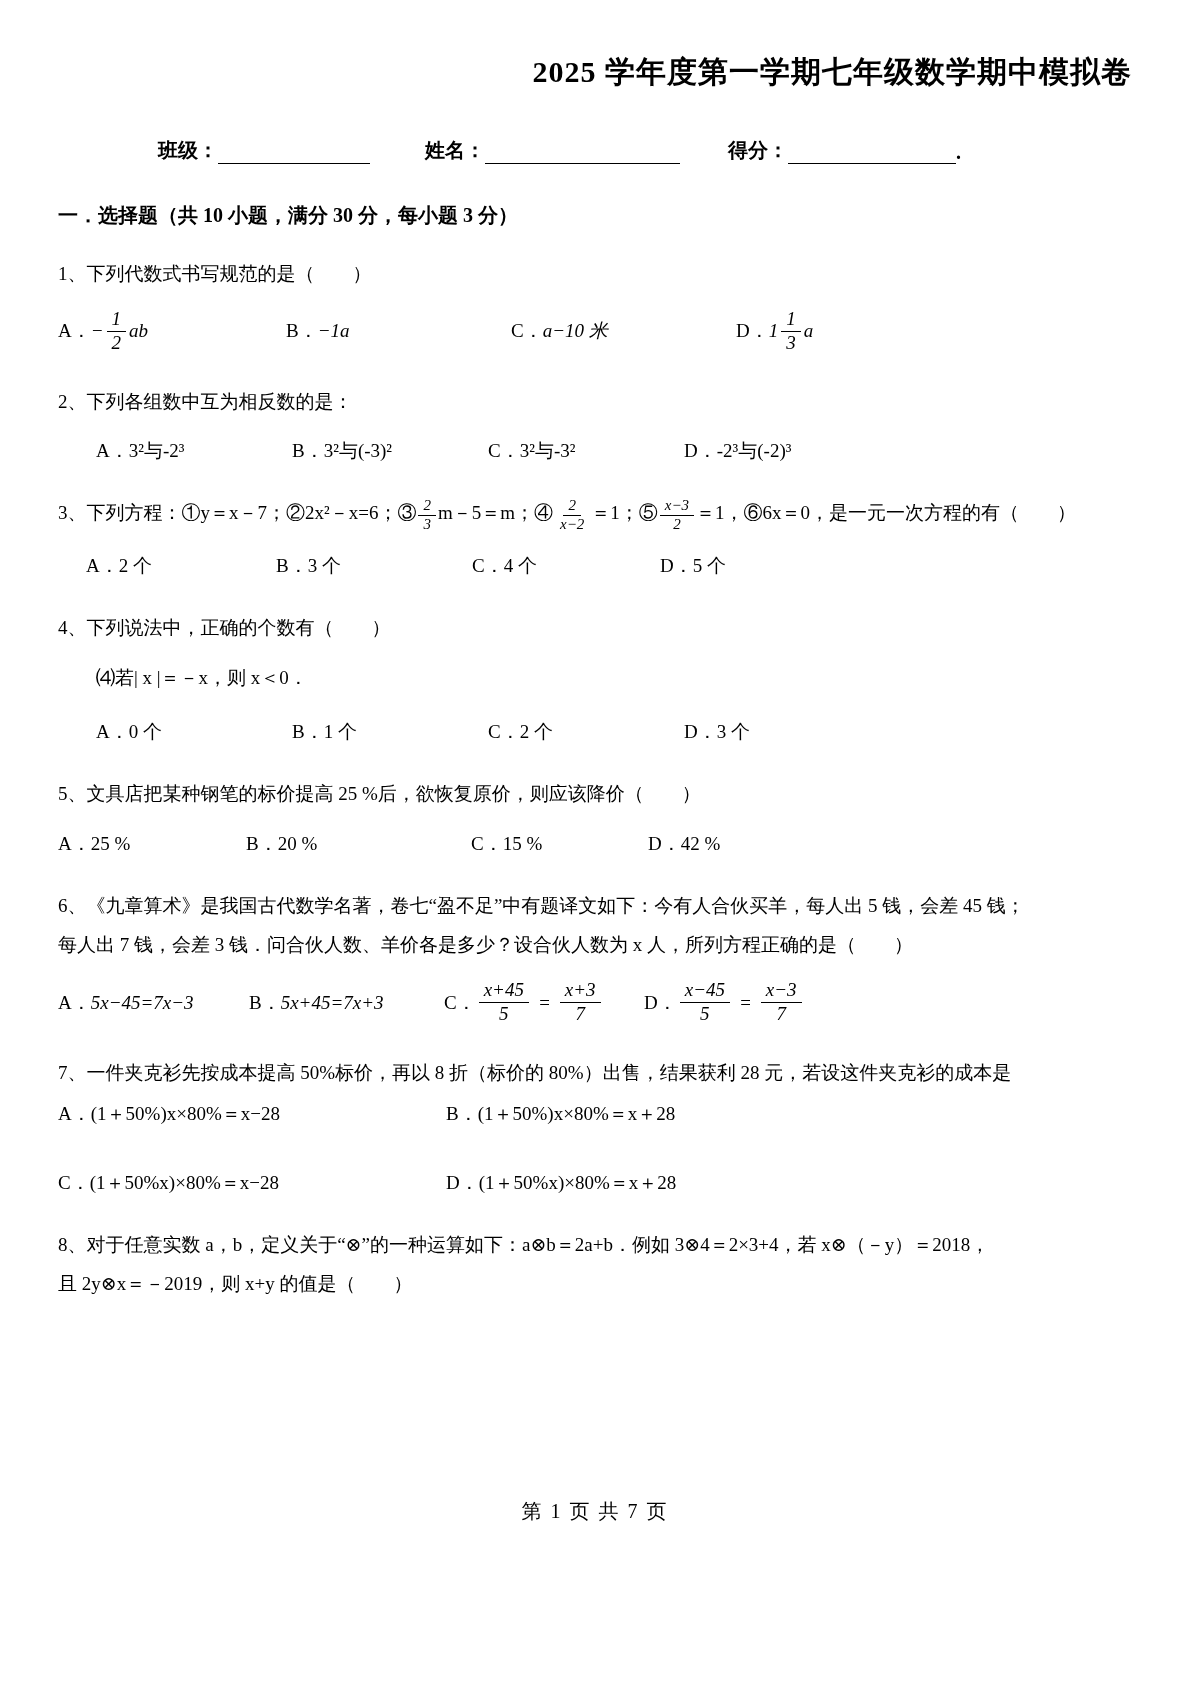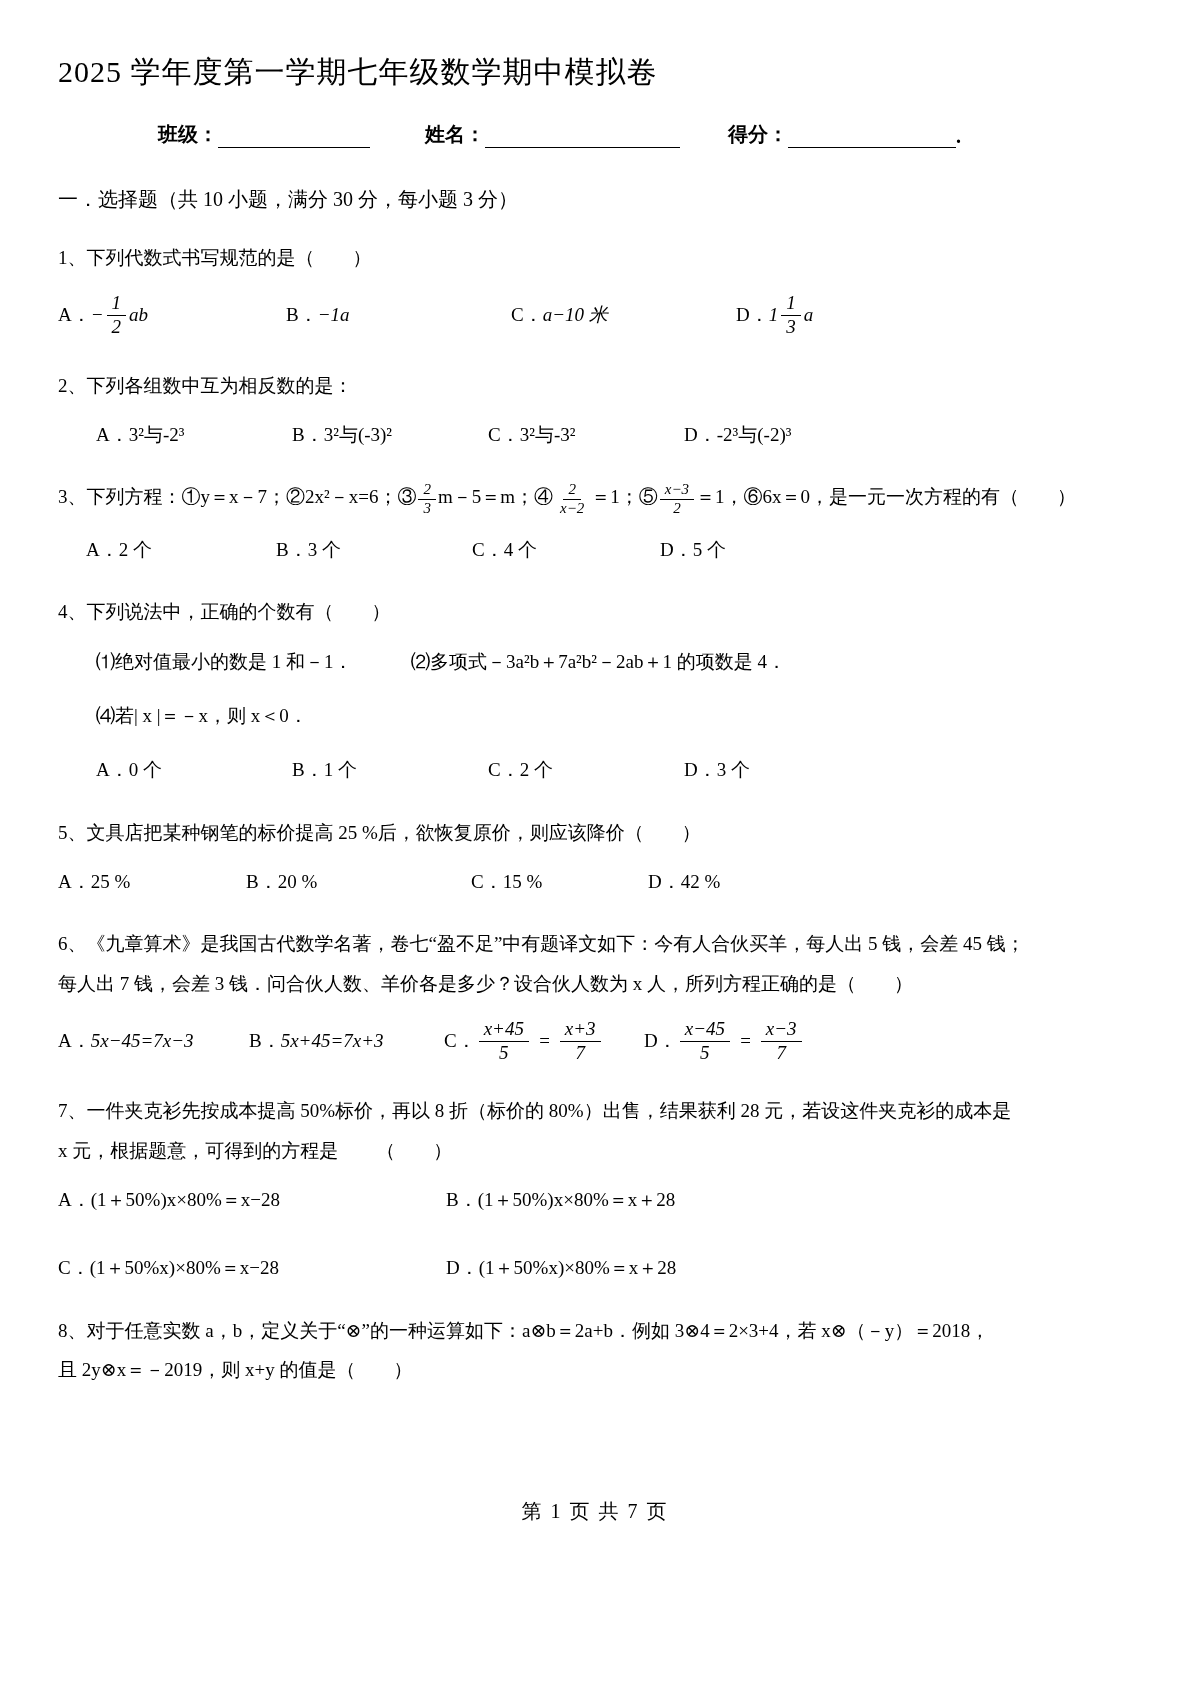--- a/index.html
+++ b/index.html
@@ -11,44 +11,44 @@
     font-size:19px;
   }
   .page {
     position:relative;
     width:1190px;
     min-height:1682px;
     padding:52px 58px 30px 58px;
     background:#fff;
   }
   .title {
-    text-align:left;
+    text-align:right;
     font-size:30px;
-    font-weight:normal;
+    font-weight:bold;
     letter-spacing:1px;
-    margin-bottom:28px;
+    margin-bottom:44px;
   }
   .fields {
     display:flex;
     align-items:flex-end;
     margin:0 0 38px 100px;
     font-size:20px;
     font-weight:bold;
   }
   .blank {
     display:inline-block;
     border-bottom:1.5px solid #000;
     height:24px;
   }
   .w1 { width:152px; margin-right:55px; }
   .w2 { width:195px; margin-right:48px; }
   .w3 { width:168px; }
   .section {
     font-size:20px;
-    font-weight:normal;
+    font-weight:bold;
     margin-bottom:28px;
   }
   .q { margin-bottom:30px; }
   .stem { line-height:1.75; margin-bottom:18px; }
   .stem-multi { margin-bottom:6px;margin-top:9px; }
   .m {
     font-family:"Liberation Serif","DejaVu Serif",serif;
     font-style:italic;
   }
   .opts {
@@ -181,24 +181,20 @@
       <span class="opt">A．2 个</span>
       <span class="opt">B．3 个</span>
       <span class="opt">C．4 个</span>
       <span class="opt">D．5 个</span>
     </div>
   </section>
 
   <section class="q">
     <p class="stem">4、下列说法中，正确的个数有（　　）</p>
     <div class="stmt-row">
-      <span class="s-left">⑴绝对值最小的数是 1 和－1．</span>
-      <span>⑵多项式－3a²b＋7a²b²－2ab＋1 的项数是 4．</span>
-    </div>
-    <div class="stmt-row">
       <span>⑷若| x |＝－x，则 x＜0．</span>
     </div>
     <div class="opts opts-q4">
       <span class="opt">A．0 个</span>
       <span class="opt">B．1 个</span>
       <span class="opt">C．2 个</span>
       <span class="opt">D．3 个</span>
     </div>
   </section>
 
@@ -246,21 +242,20 @@
         <span class="frac">
             <span class="fnum">x−3</span>
             <span class="fden">7</span>
           </span>
       </span>
     </div>
   </section>
 
   <section class="q">
     <p class="stem stem-multi">7、一件夹克衫先按成本提高 50%标价，再以 8 折（标价的 80%）出售，结果获利 28 元，若设这件夹克衫的成本是</p>
-    <p class="stem">x 元，根据题意，可得到的方程是　　（　　）</p>
     <div class="opts opts-q7">
       <span class="opt">
         <span>A．</span>
         <span>(1＋50%)x×80%＝x−28</span>
       </span>
       <span class="opt">
         <span>B．</span>
         <span>(1＋50%)x×80%＝x＋28</span>
       </span>
       <span class="opt">

